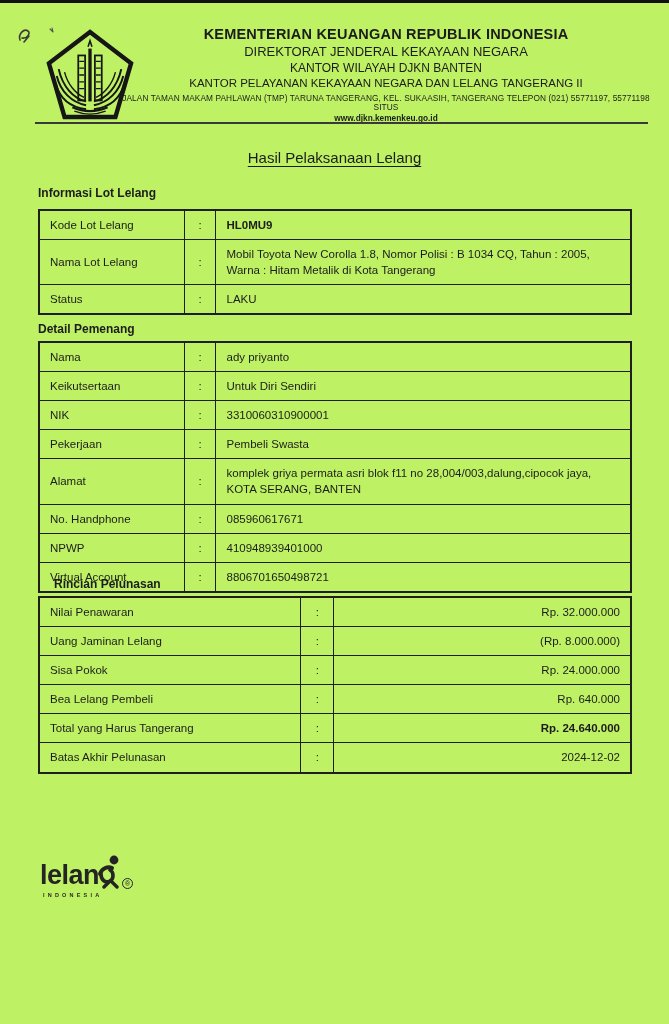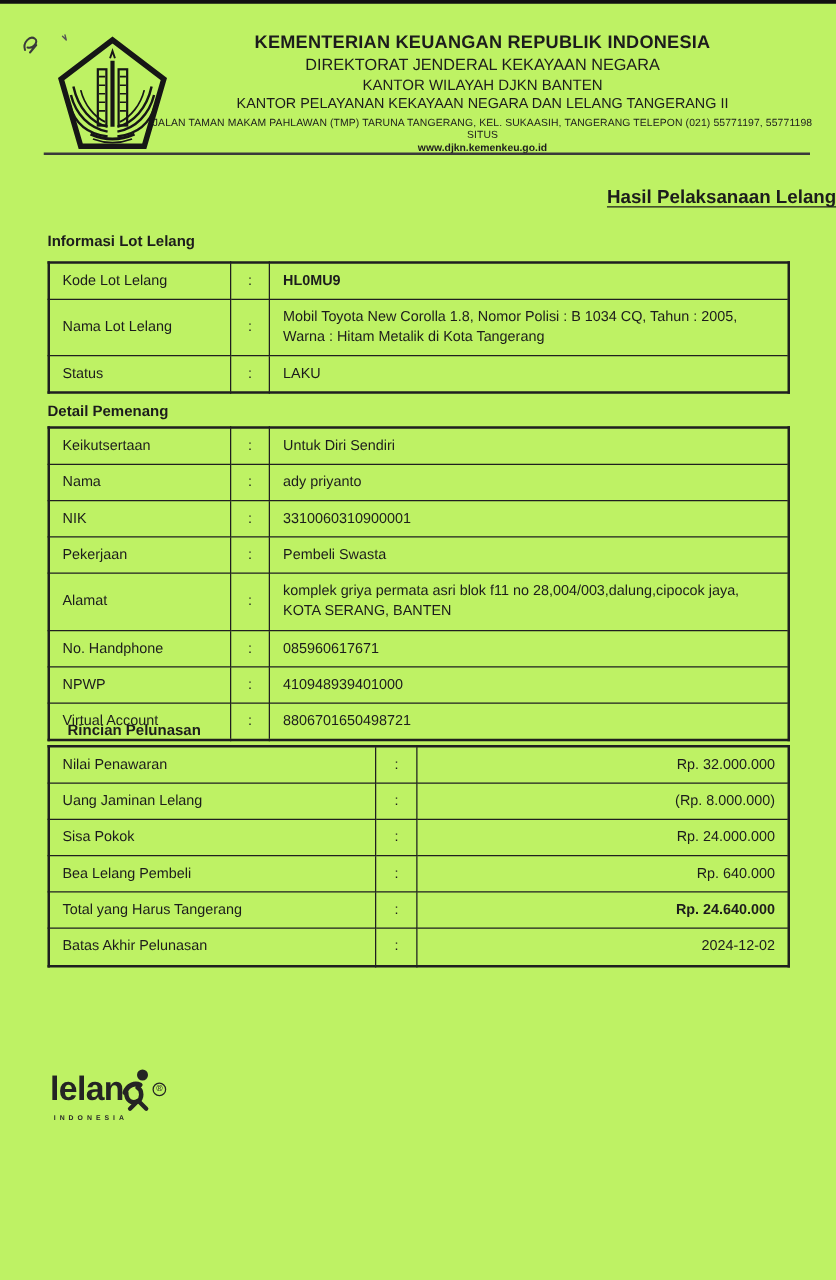--- a/index.html
+++ b/index.html
@@ -17,22 +17,22 @@
   }
   .hdr-text .l1{font-size:14.5px;font-weight:bold;letter-spacing:.2px;margin-bottom:3px;}
   .hdr-text .l2{font-size:13px;margin-bottom:2px;}
   .hdr-text .l3{font-size:12px;margin-bottom:2px;}
   .hdr-text .l4{font-size:11.5px;margin-bottom:4px;}
   .hdr-text .l5{font-size:8.3px;letter-spacing:.1px;}
   .hdr-text .l6{font-size:8.3px;font-weight:bold;margin-top:1px;}
   .hdr-rule{position:absolute;left:35px;top:122px;width:613px;height:2px;background:#3a3a3a;}
   
   .doc-title{
-    position:absolute;left:0;top:149px;width:669px;text-align:right;
-    font-size:15px;font-weight:bold;
+    position:absolute;left:0;top:149px;width:669px;text-align:center;
+    font-size:15px;font-weight:normal;
   }
   .doc-title span{text-decoration:underline;text-underline-offset:3px;}
   
   .sec-heading{position:absolute;font-size:12px;font-weight:bold;}
   .h-lot{left:38px;top:186px;}
   .h-winner{left:38px;top:322px;}
   .h-settle{left:38px;top:577px;padding-left:16px;}
   table.kv{
     position:absolute;left:38px;width:594px;border-collapse:collapse;
     font-size:11.5px;color:#1c1c1c;table-layout:fixed;
@@ -44,21 +44,21 @@
     border:1.6px solid #1f1f1f;padding:6px 10px;vertical-align:middle;line-height:1.4;
     overflow:hidden;
   }
   table.kv{border:2px solid #1f1f1f;}
   td.sep{text-align:center;padding:6px 2px;}
   .t-settle td{padding:6px 12px;}
   .t-settle td.val{text-align:right;}
   td.bold{font-weight:bold;}
   
   .footer-logo{position:absolute;left:40px;top:853px;width:120px;}
-  .wordmark-row{display:flex;align-items:center;}
+  .wordmark-row{display:flex;align-items:flex-end;}
   .wordmark{
     font-size:27px;font-weight:bold;letter-spacing:-.5px;color:#242424;line-height:1;
   }
   .gperson{margin-left:-2px;margin-top:2px;}
   .rmark{
     font-size:7px;border:1px solid #242424;border-radius:50%;width:9px;height:9px;
     display:inline-block;text-align:center;line-height:9px;margin-left:1px;margin-top:1px;
     color:#242424;
   }
   .logo-sub{
@@ -140,28 +140,28 @@
 
   <div class="sec-heading h-winner">Detail Pemenang</div>
   <table class="kv t-winner">
     <colgroup>
         <col style="width:24.5%">
         <col style="width:5.4%">
         <col style="width:70.1%">
       </colgroup>
     <tbody>
       <tr>
+        <td class="lbl">Nama</td>
+        <td class="sep">:</td>
+        <td class="val">ady priyanto</td>
+      </tr>
+      <tr>
         <td class="lbl">Keikutsertaan</td>
         <td class="sep">:</td>
         <td class="val">Untuk Diri Sendiri</td>
-      </tr>
-      <tr>
-        <td class="lbl">Nama</td>
-        <td class="sep">:</td>
-        <td class="val">ady priyanto</td>
       </tr>
       <tr>
         <td class="lbl">NIK</td>
         <td class="sep">:</td>
         <td class="val">3310060310900001</td>
       </tr>
       <tr>
         <td class="lbl">Pekerjaan</td>
         <td class="sep">:</td>
         <td class="val">Pembeli Swasta</td>

